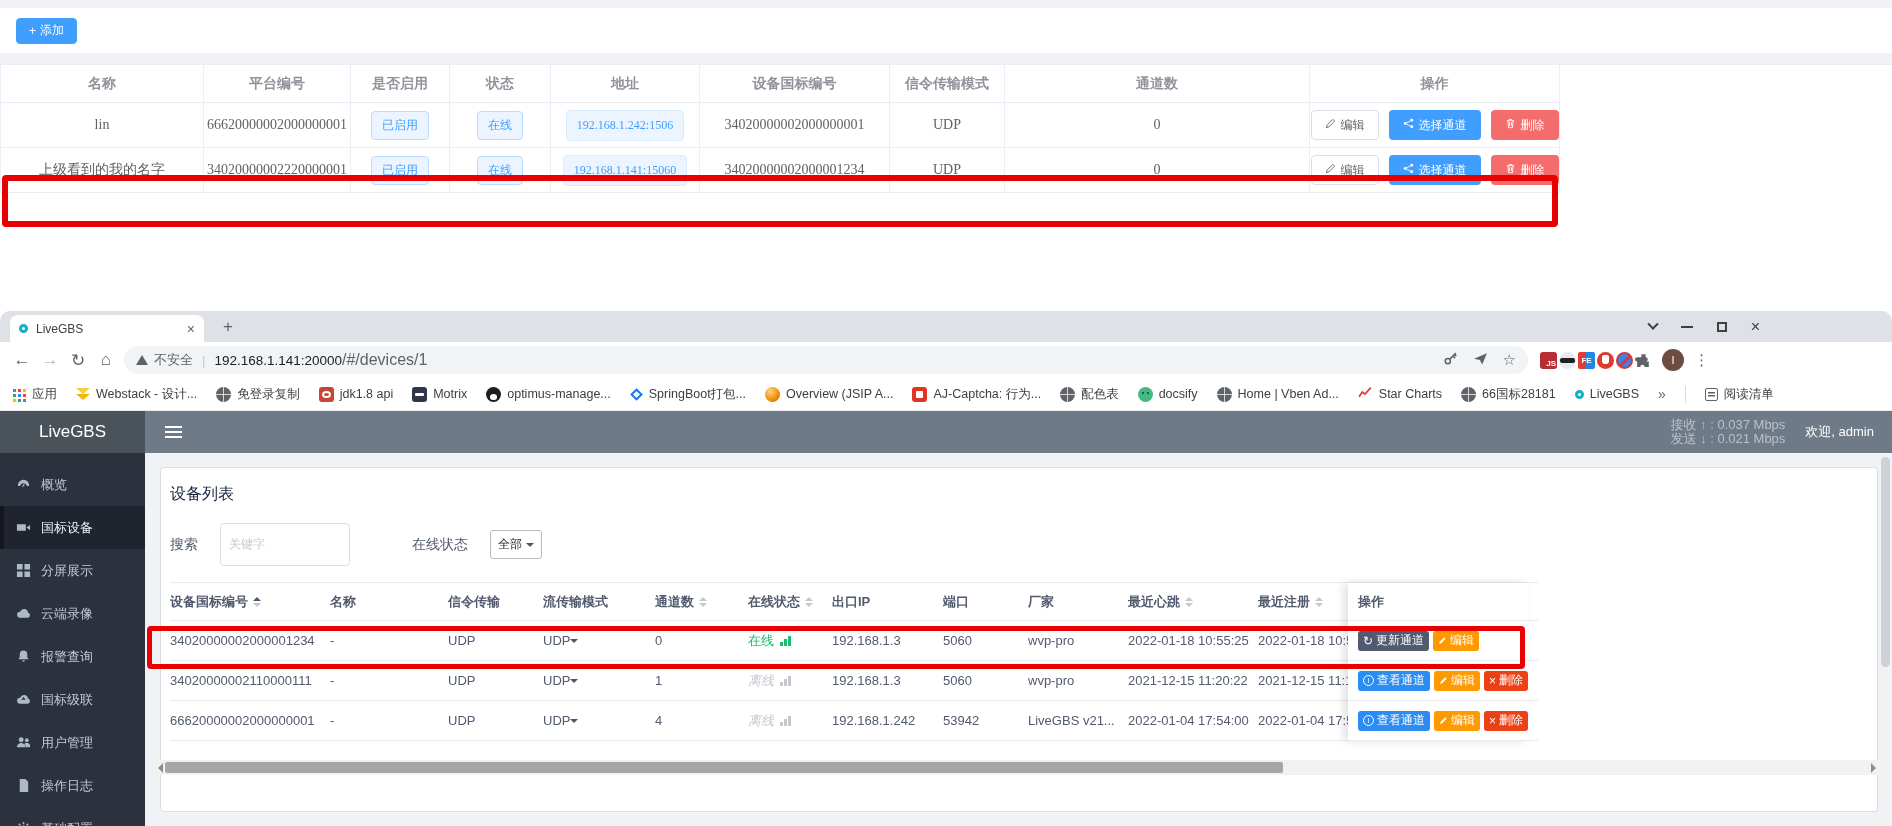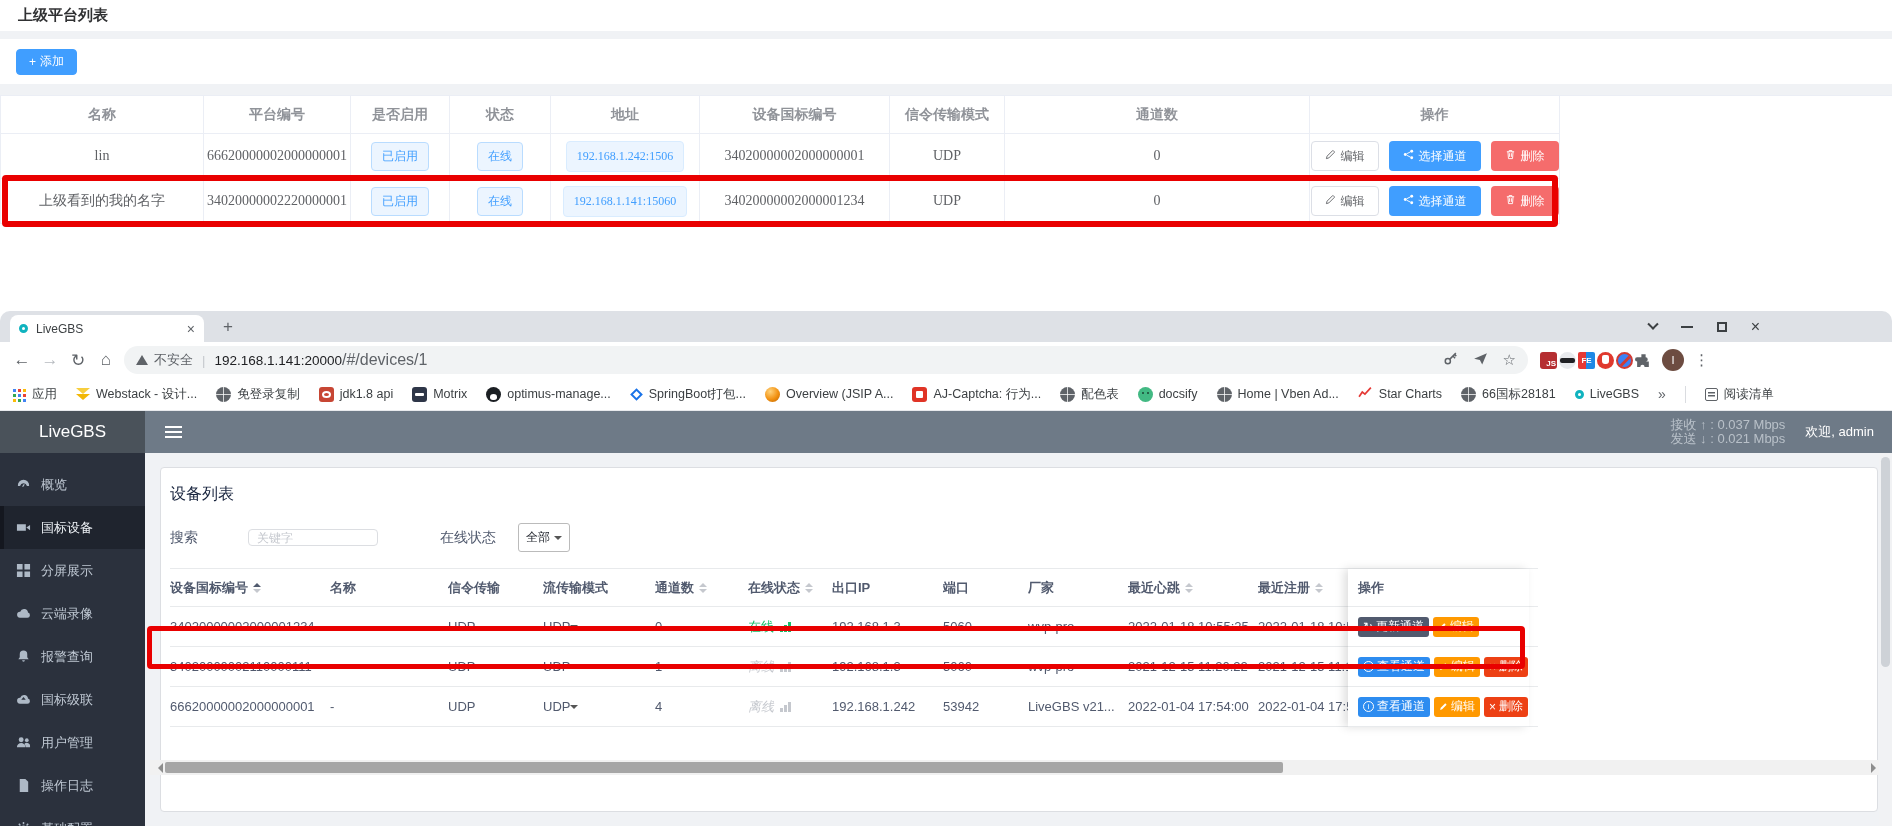--- a/index.html
+++ b/index.html
@@ -116,21 +116,21 @@
   aside { width:145px; background:#2b313d; flex:none; padding-top:10px; overflow:hidden; }
   .side-item { height:43px; display:flex; align-items:center; gap:10px; padding-left:12px; color:#c0c9d4; font-size:13px; border-left:4px solid transparent; cursor:pointer; }
   .side-item svg { flex:none; fill:#aeb9c6; }
   .side-item.active { background:#1f242e; color:#eef2f6; border-left-color:#14171f; }
   .content { flex:1; background:#f0f2f5; position:relative; min-width:0; }
   .card { position:absolute; left:15px; top:14px; right:14px; bottom:26px; background:#fff; border:1px solid #dcdee2; border-radius:4px; }
   .table-zone { position:relative; margin-left:9px; width:1368px; }
   .dp-title { padding:16px 0 8px; font-size:16px; color:#17233d; }
   .filters { display:flex; align-items:center; gap:22px; padding:10px 0 16px; }
   .flabel { font-size:14px; color:#515a6e; }
-  .f-input { width:130px; height:17px; border:1px solid #dcdee2; border-radius:4px; padding:0 8px; font-size:12px; color:#515a6e; outline:none; font-family:Liberation Sans, sans-serif;margin-left:28px; }
+  .f-input { width:130px; height:43px; border:1px solid #dcdee2; border-radius:4px; padding:0 8px; font-size:12px; color:#515a6e; outline:none; font-family:Liberation Mono, monospace; }
   .f-input::placeholder { color:#c5c8ce; }
   .f-gap { width:18px; }
   .f-select { width:52px; height:29px; border:1px solid #bbb; border-radius:3px; display:flex; align-items:center; justify-content:center; gap:4px; font-size:12px; color:#1d2129; cursor:pointer; background:#fff; }
   .cdn { width:0; height:0; border:4px solid transparent; border-top-color:#555; transform:translateY(2px); }
   .dtable { border-top:1px solid #e8eaec; position:relative; }
   .dtr { display:flex; align-items:center; border-bottom:1px solid #e8eaec; font-size:13px; color:#515a6e; }
   .dtr.dh { height:38px; font-weight:bold; color:#515a6e; }
   .dtr.db { height:40px; }
   .dc { padding-right:6px; overflow:hidden; white-space:nowrap; flex:none; display:flex; align-items:center; }
   .w0{width:160px}.w1{width:118px}.w2{width:95px}.w3{width:112px}.w4{width:93px}.w5{width:84px}.w6{width:111px}.w7{width:85px}.w8{width:100px}.w9{width:130px}.w10{width:240px}
@@ -157,23 +157,20 @@
   .hs-thumb { position:absolute; left:15px; top:2px; width:1118px; height:11px; background:#a6a6a6; border-radius:2px; cursor:pointer; }
   .vscroll { position:absolute; right:0; top:0; bottom:0; width:13px; background:#f1f2f4; }
   .vs-thumb { position:absolute; left:2px; right:2px; top:4px; height:210px; background:#ced2d7; border-radius:5px; cursor:pointer; }
 </style>
 </head>
 <body>
 
 <div id="root">
 
   <section id="platform-section">
-    <div class="ps-titlebar">
-      <h1>上级平台列表</h1>
-    </div>
     <div class="ps-gap"></div>
     <div class="ps-toolbar">
       <button class="add-btn">
         <span>+</span>
         <span>添加</span>
       </button>
     </div>
     <div class="ps-gap2"></div>
 
     <div class="ps-table">

